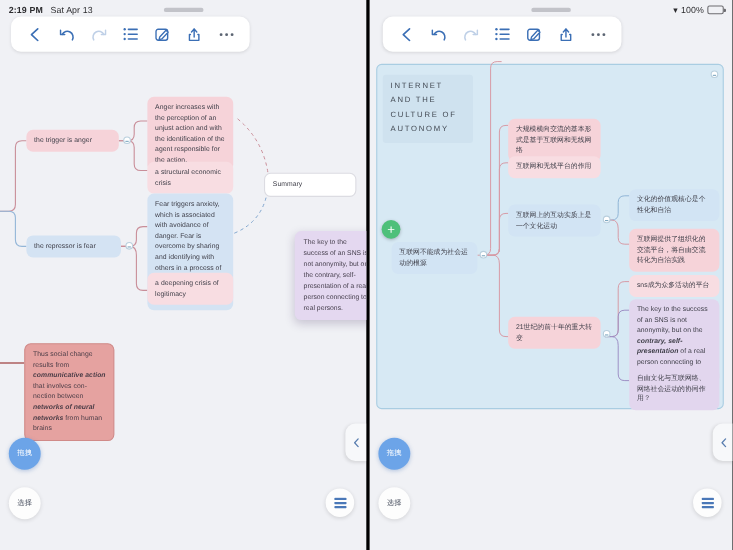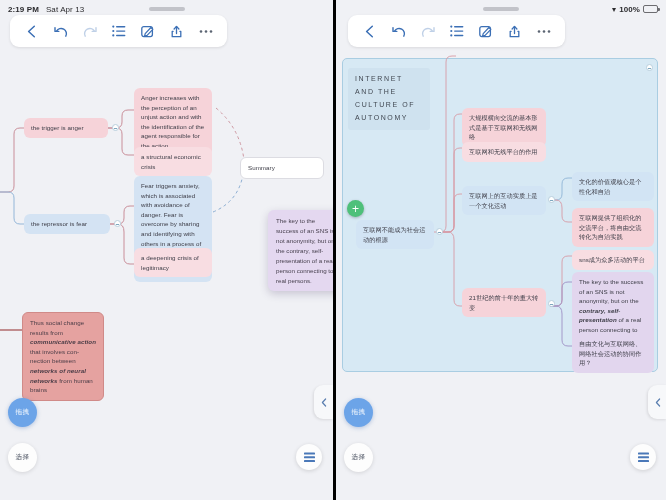--- a/index.html
+++ b/index.html
@@ -19,21 +19,21 @@
   
   .statusbar {
     position: absolute; top: 0; left: 0; right: 0; height: 18px;
     display: flex; align-items: center; font-size: 8px; color: #2b2b2e;
     padding: 0 8px; letter-spacing: .1px;
   }
   .status-time { font-weight: 600; margin-right: 7px; }
   .status-date { font-weight: 500; }
   .status-right { margin-left: auto; display: flex; align-items: center; gap: 3px; }
   .wifi-glyph { font-size: 8px; color: #2b2b2e; }
-  .battery-pct { font-size: 8px; font-weight: 700; }
+  .battery-pct { font-size: 8px; font-weight: 400; }
   .battery {
     width: 15px; height: 7.5px; border: 1px solid #6c6c70; border-radius: 2px;
     position: relative; padding: 1px;
   }
   .battery::after {
     content:""; position:absolute; right:-2.5px; top:2px; width:1.5px; height:3px;
     background:#6c6c70; border-radius:0 1px 1px 0;
   }
   .battery-fill { width: 100%; height: 100%; background: #37c93a; border-radius: 1px; }
   .grabber {

